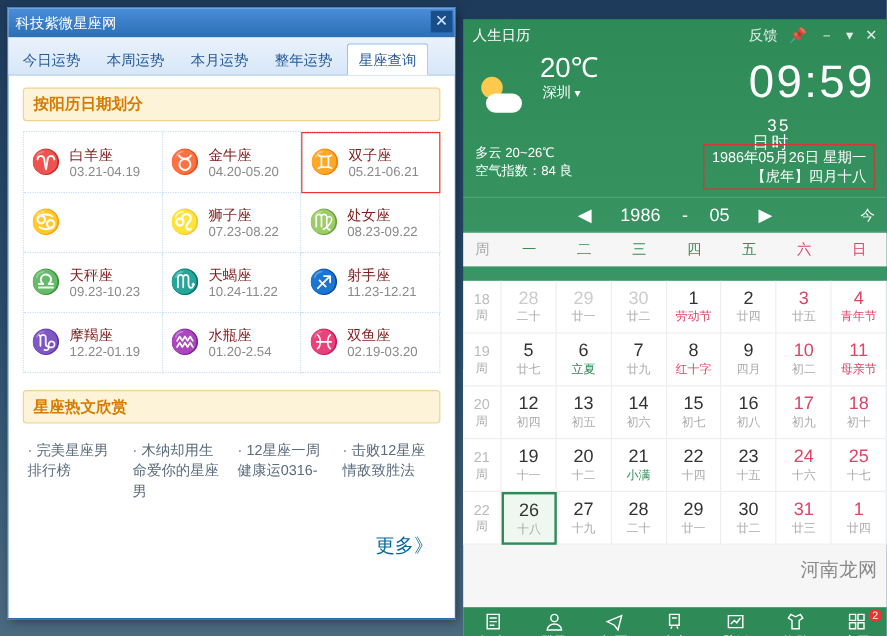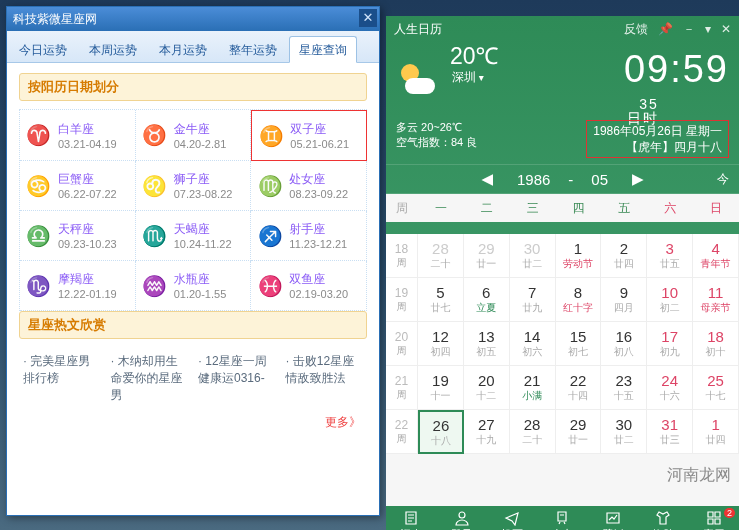--- a/index.html
+++ b/index.html
@@ -10,27 +10,27 @@
   .zodiac-close{position:absolute;right:2px;top:2px;width:18px;height:18px;background:#1a4e8a;text-align:center;line-height:18px;color:#cfe3fa;cursor:pointer;font-size:13px;}
   .tabbar{height:32px;border-bottom:1px solid #a7c8e8;background:linear-gradient(#eaf2fb,#d7e7f8);display:flex;padding:5px 2px 0 2px;gap:2px;}
   .tab{padding:5px 9px 0 9px;height:27px;color:#235a9a;border:1px solid transparent;cursor:pointer;font-size:12px;font-family:Liberation Serif, serif;}
   .tab.active{background:#fff;border:1px solid #9dc2e5;border-bottom-color:#fff;border-radius:3px 3px 0 0;}
   .zodiac-body{padding:10px 12px;}
   .section-hdr{color:#d67b00;font-size:13px;font-weight:bold;border:1px solid #f0d391;background:#fdf3d8;border-radius:3px;padding:4px 8px;margin-bottom:8px;}
   .sign-grid{display:grid;grid-template-columns:repeat(3,1fr);gap:0;border-top:1px dotted #c9dff3;border-left:1px dotted #c9dff3;}
   .sign-cell{display:flex;align-items:center;padding:10px 6px;border-right:1px dotted #c9dff3;border-bottom:1px dotted #c9dff3;cursor:pointer;position:relative;}
   .sign-cell.hl{border:1px solid #e33;}
   .sign-ico{width:26px;height:26px;display:flex;align-items:center;justify-content:center;color:#57b8ff;font-size:20px;margin-right:6px;}
-  .sign-txt .nm{color:#8b5cf6;font-size:12px;}
+  .sign-txt .nm{color:#7f1d1d;font-size:12px;}
   .sign-txt .rg{color:#8a8a8a;font-size:11px;}
-  .hot-sec{}
+  .hot-sec{margin-top:14px;}
   .hot-list{display:grid;grid-template-columns:1fr 1fr 1fr 1fr;gap:6px 10px;padding:6px 4px;}
   .hot-list div{color:#5a6b7d;font-size:12px;}
   .hot-list div::before{content:"· ";}
-  .more{text-align:right;color:#ef4444;font-size:12px;padding:4px 6px;cursor:pointer;}
+  .more{text-align:right;color:#0369a1;font-size:16px;padding:4px 6px;cursor:pointer;margin-top:17px;}
   
   .cal{position:absolute;left:386px;top:16px;width:353px;height:530px;background:linear-gradient(180deg,#2e8b57 0%,#3d9968 55%,#f6f6f6 55%,#f6f6f6 100%);color:#fff;}
   .cal-top{height:26px;display:flex;align-items:center;padding:0 8px;font-size:12px;}
   .cal-top .ttl{flex:1;}
   .cal-top .ctl{display:flex;gap:10px;align-items:center;}
   .ctl span{cursor:pointer;opacity:.85;}
   .hdr-grid{display:flex;padding:6px 10px 4px 10px;height:78px;justify-content:center;}
   .weather{width:54px;display:flex;align-items:center;justify-content:center;}
   .wico{width:44px;height:36px;position:relative;}
   .wico .cloud{position:absolute;left:4px;top:14px;width:30px;height:16px;border-radius:10px;background:#fff;}
@@ -89,36 +89,32 @@
           <span class="sign-ico">♈</span>
           <span class="sign-txt">
             <div class="nm">白羊座</div>
             <div class="rg">03.21-04.19</div>
           </span>
         </div>
         <div class="sign-cell">
           <span class="sign-ico">♉</span>
           <span class="sign-txt">
             <div class="nm">金牛座</div>
-            <div class="rg">04.20-2.81</div>
+            <div class="rg">04.20-05.20</div>
           </span>
         </div>
         <div class="sign-cell hl">
           <span class="sign-ico">♊</span>
           <span class="sign-txt">
             <div class="nm">双子座</div>
             <div class="rg">05.21-06.21</div>
           </span>
         </div>
         <div class="sign-cell">
           <span class="sign-ico">♋</span>
-          <span class="sign-txt">
-            <div class="nm">巨蟹座</div>
-            <div class="rg">06.22-07.22</div>
-          </span>
         </div>
         <div class="sign-cell">
           <span class="sign-ico">♌</span>
           <span class="sign-txt">
             <div class="nm">狮子座</div>
             <div class="rg">07.23-08.22</div>
           </span>
         </div>
         <div class="sign-cell">
           <span class="sign-ico">♍</span>
@@ -152,21 +148,21 @@
           <span class="sign-ico">♑</span>
           <span class="sign-txt">
             <div class="nm">摩羯座</div>
             <div class="rg">12.22-01.19</div>
           </span>
         </div>
         <div class="sign-cell">
           <span class="sign-ico">♒</span>
           <span class="sign-txt">
             <div class="nm">水瓶座</div>
-            <div class="rg">01.20-1.55</div>
+            <div class="rg">01.20-2.54</div>
           </span>
         </div>
         <div class="sign-cell">
           <span class="sign-ico">♓</span>
           <span class="sign-txt">
             <div class="nm">双鱼座</div>
             <div class="rg">02.19-03.20</div>
           </span>
         </div>
       </div>

